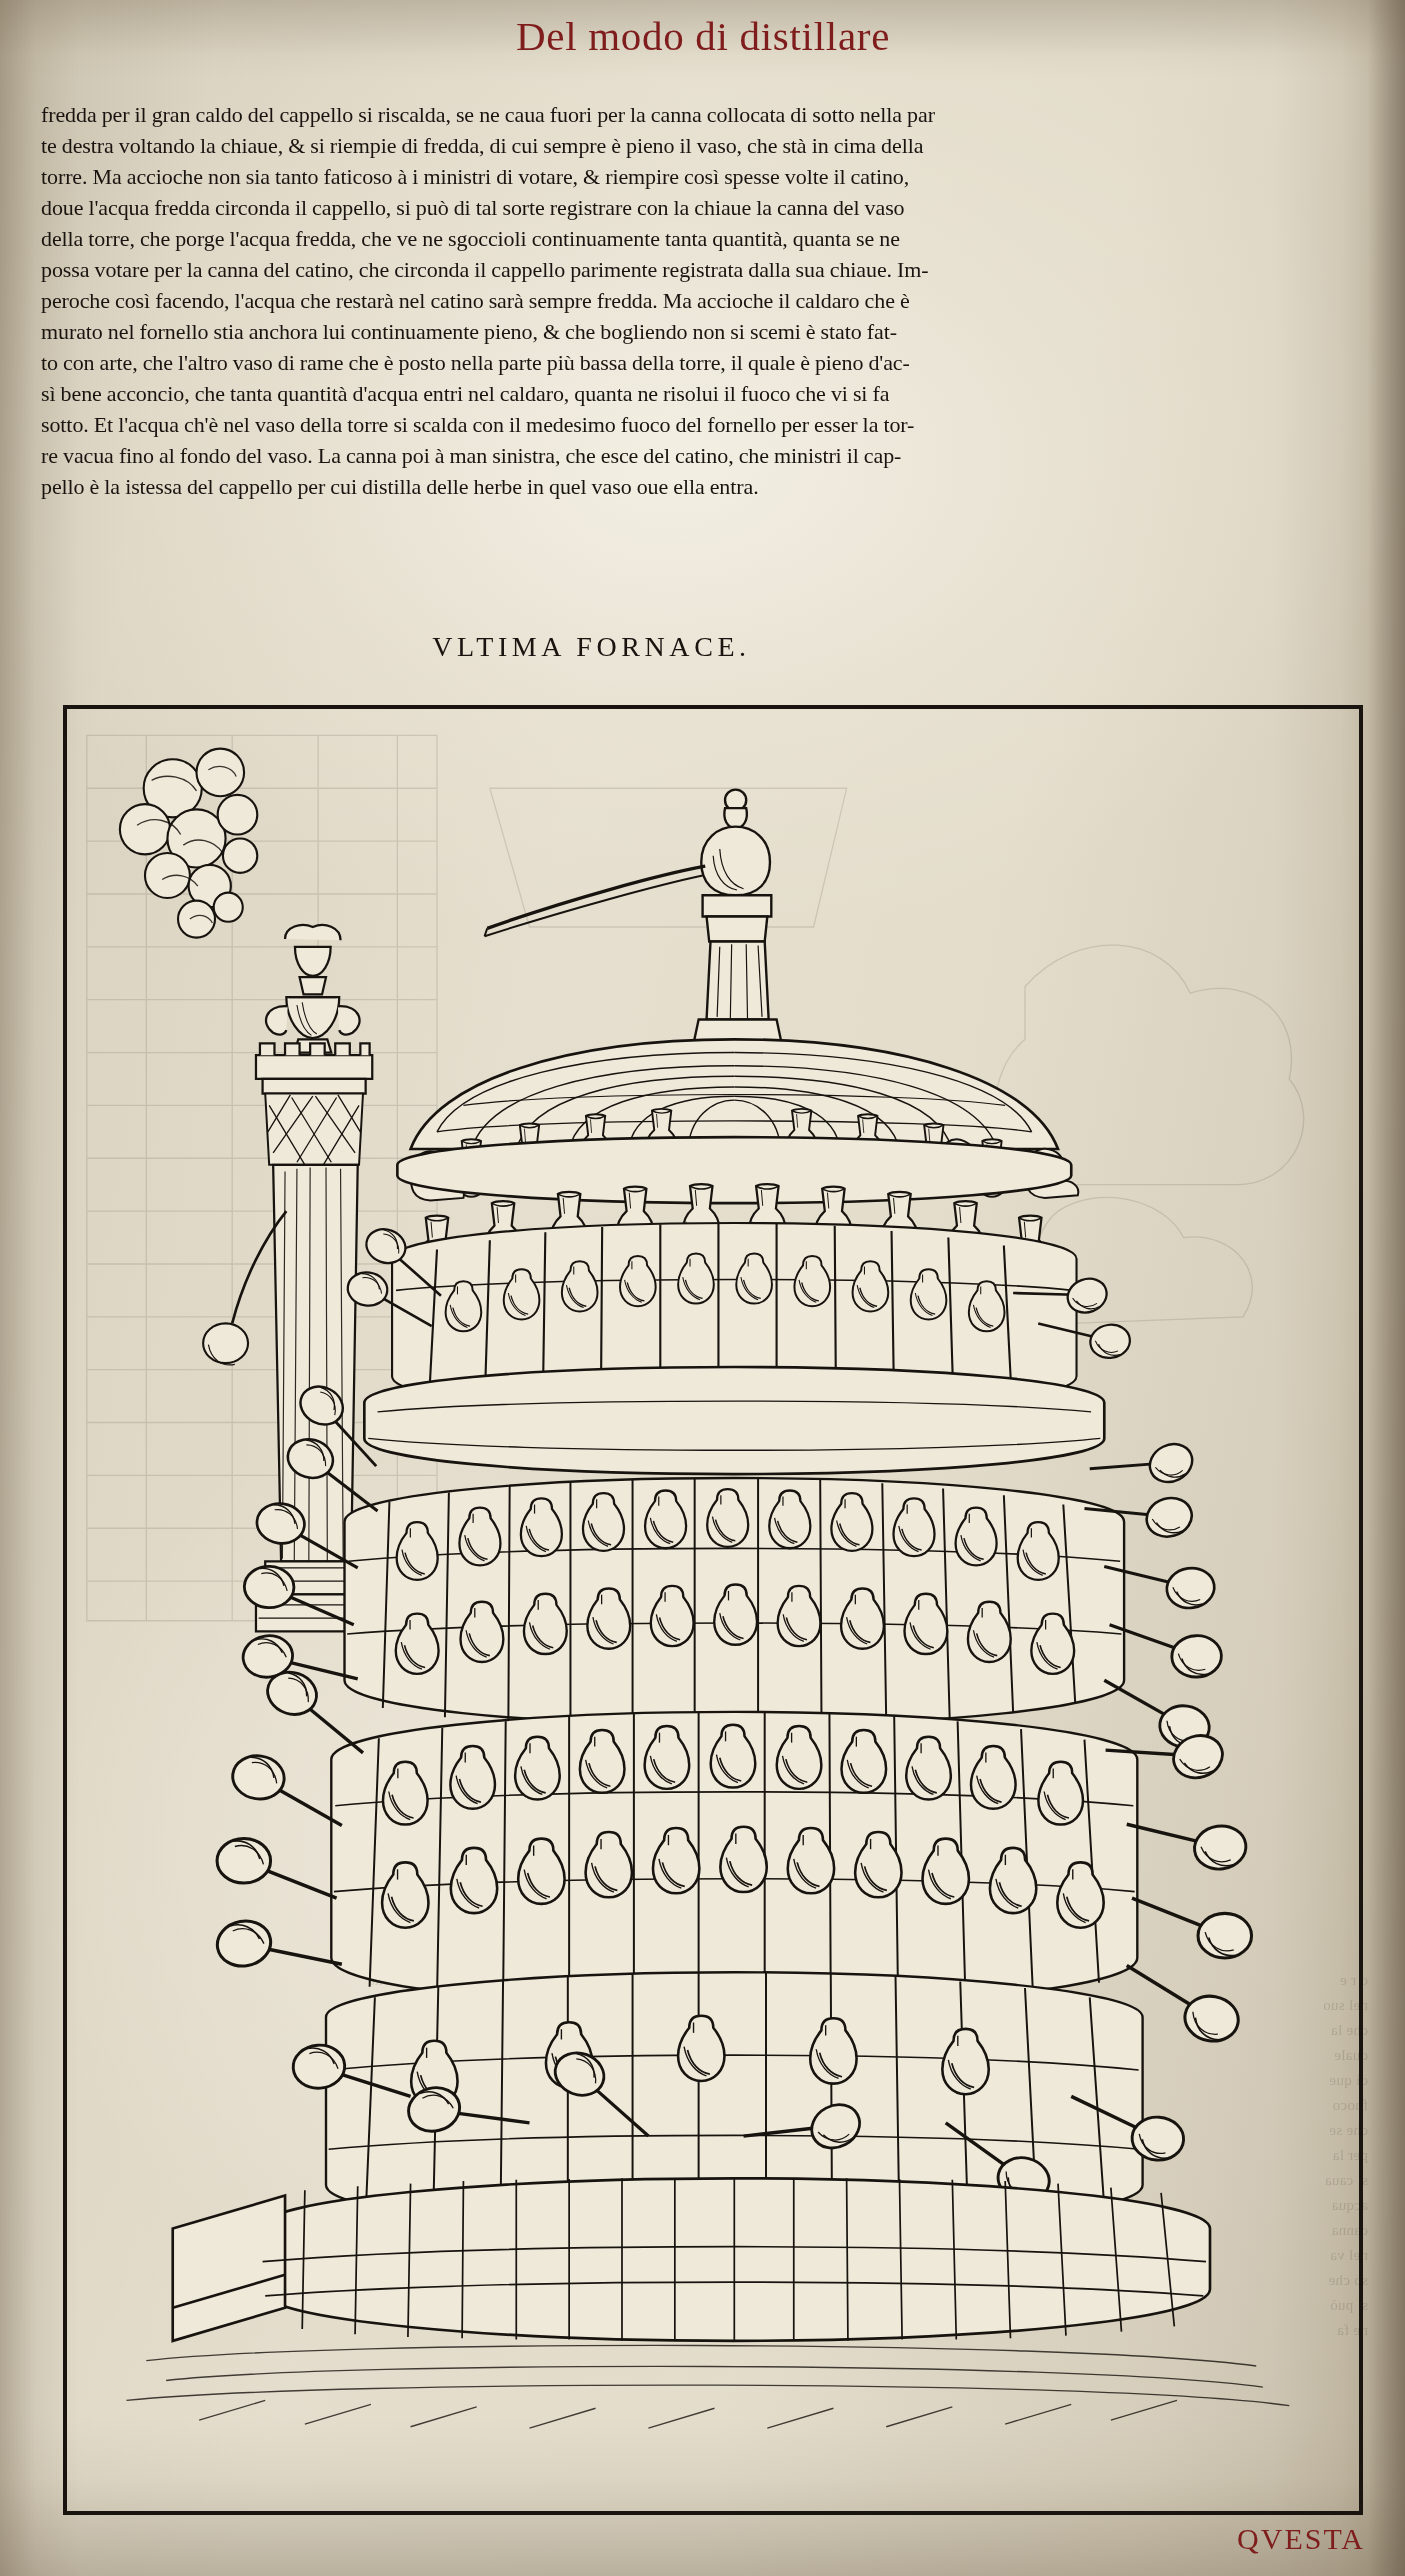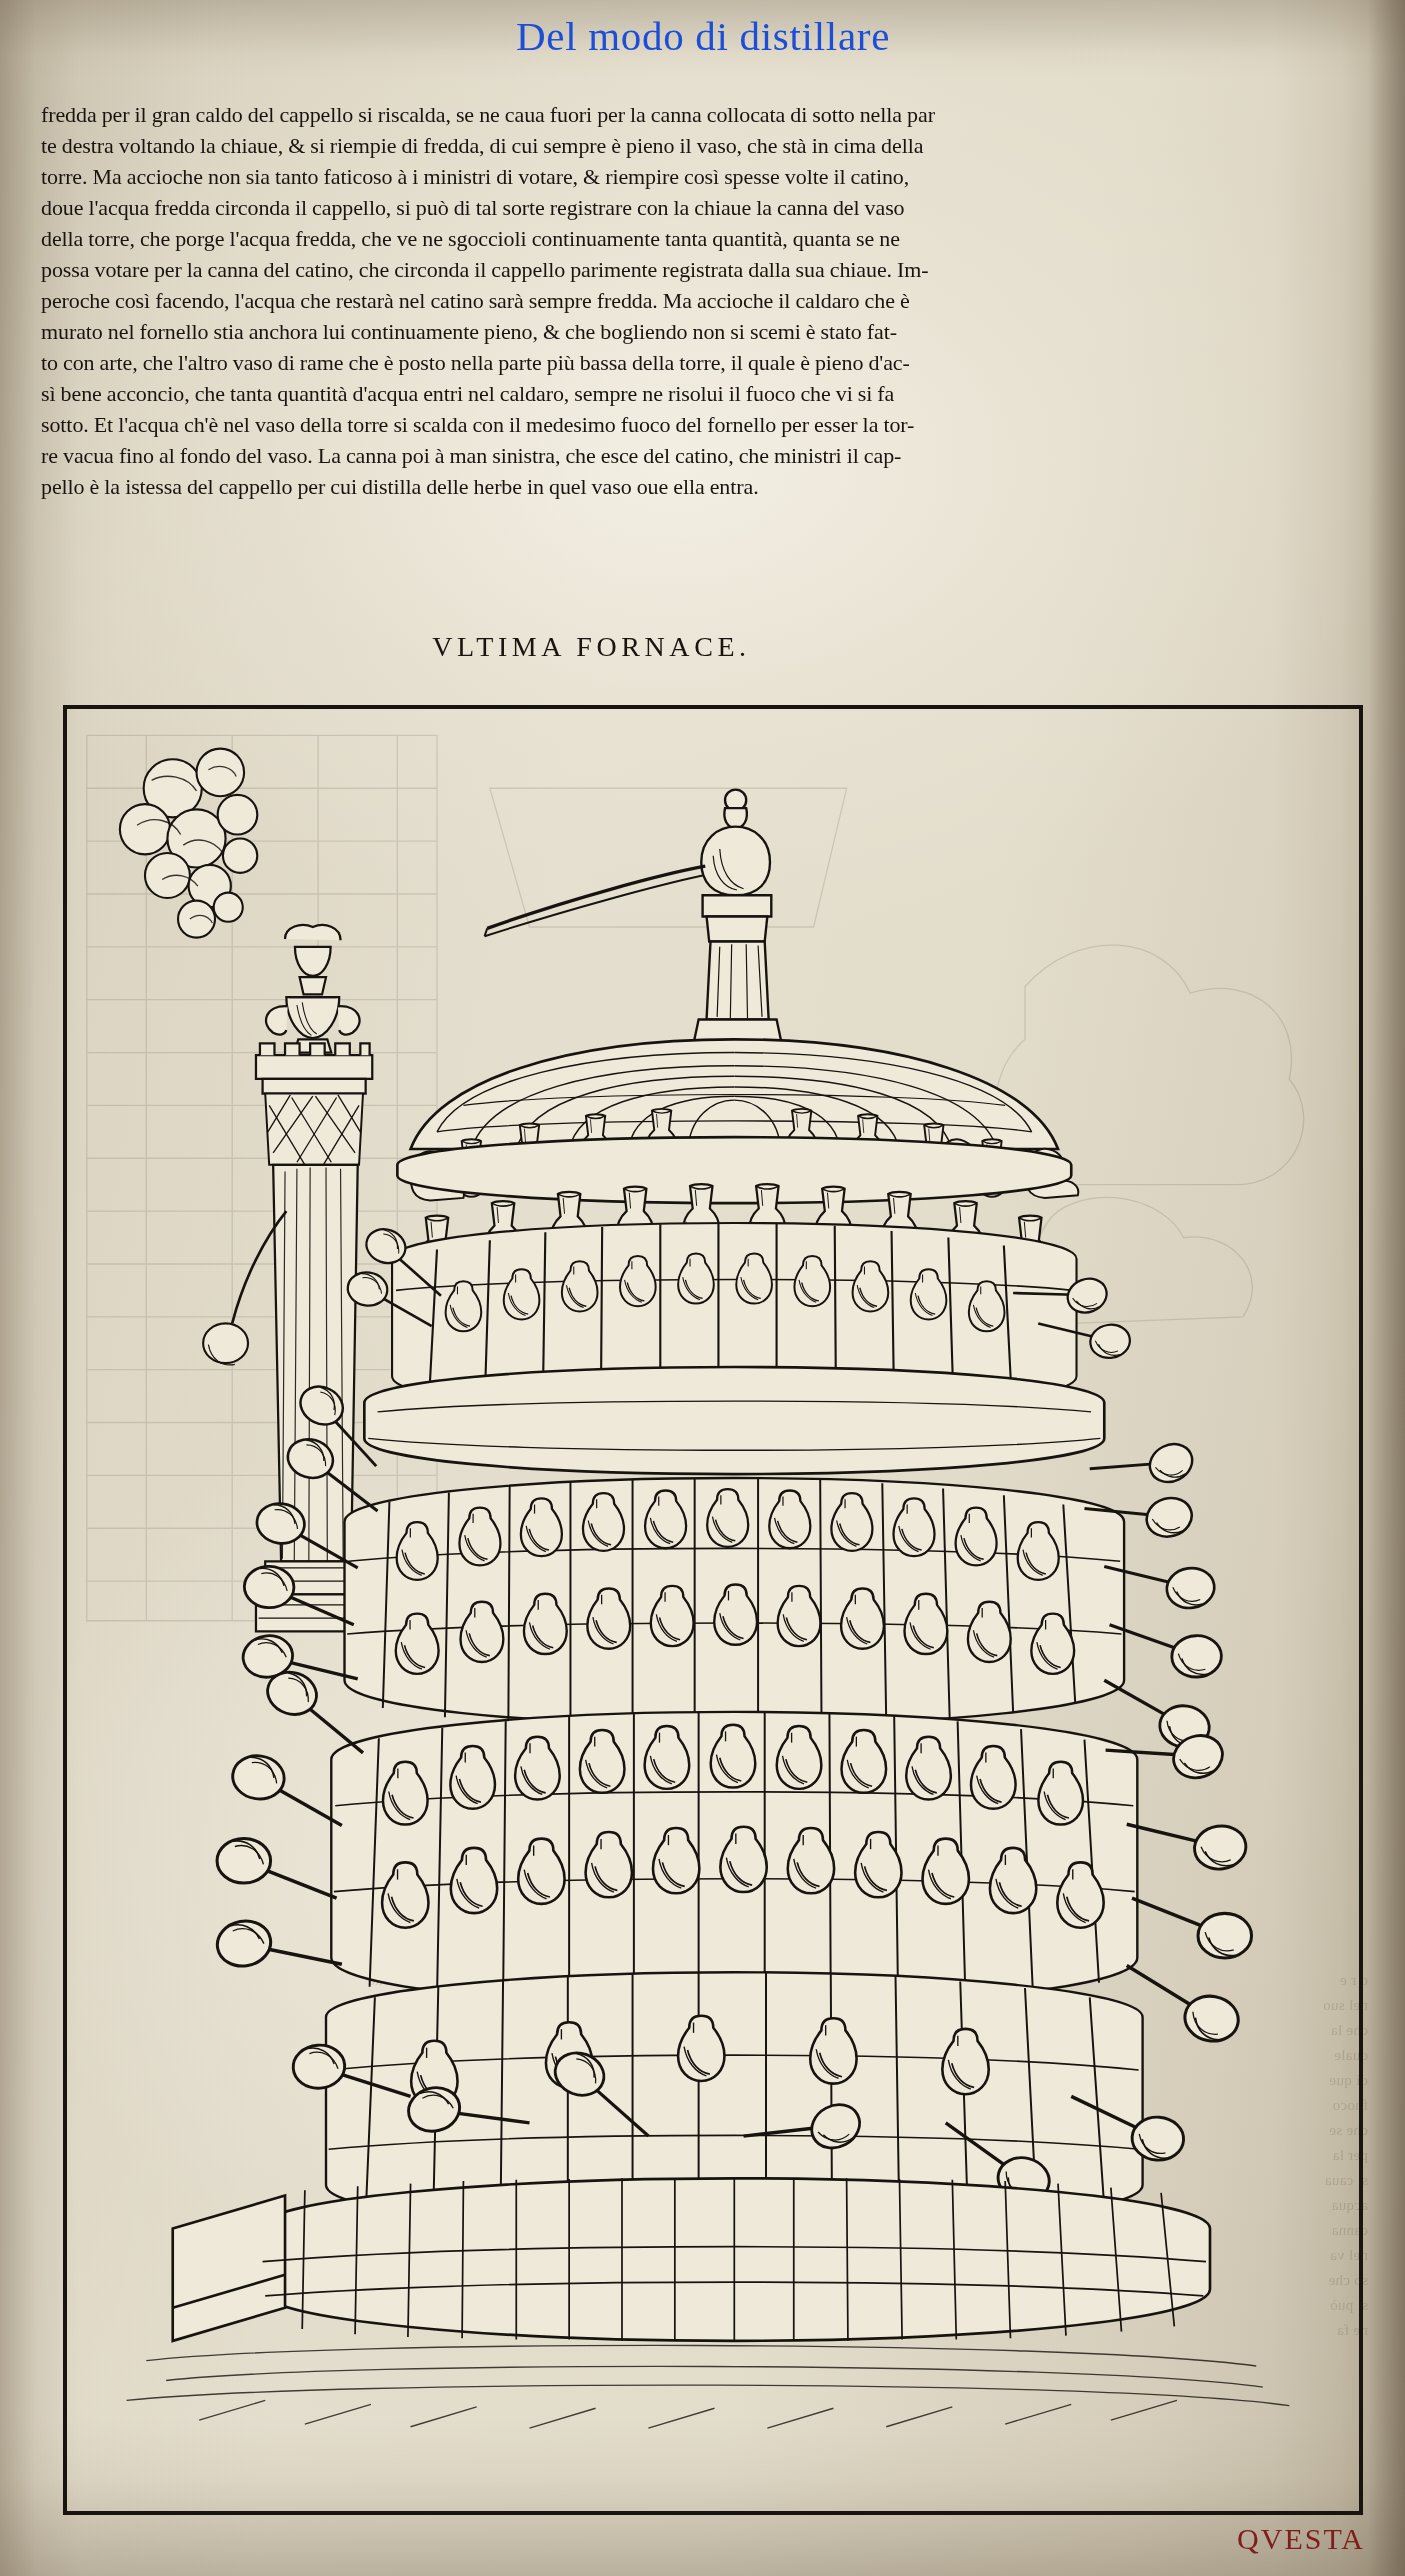--- a/index.html
+++ b/index.html
@@ -73,21 +73,21 @@
   .header {
     position: absolute;
     top: 12px;
     left: 0;
     width: 1406px;
     text-align: center;
     font-size: 41px;
     line-height: 49px;
     letter-spacing: 0.7px;
     font-family: "Liberation Serif", serif;
-    color: #1d4ed8;
+    color: #7f1d1d;
   }
   .header .hd-inner {
     display: inline-block;
     filter: blur(0.1px);
   }
 
   
   .bodytext {
     position: absolute;
     top: 99px;
@@ -196,21 +196,21 @@
   <div class="bodytext">
     <span class="ln">fredda per il gran caldo del cappello si riscalda, se ne caua fuori per la canna collocata di sotto nella par</span>
     <span class="ln">te destra voltando la chiaue, &amp; si riempie di fredda, di cui sempre è pieno il vaso, che stà in cima della</span>
     <span class="ln">torre. Ma accioche non sia tanto faticoso à i ministri di votare, &amp; riempire così spesse volte il catino,</span>
     <span class="ln">doue l'acqua fredda circonda il cappello, si può di tal sorte registrare con la chiaue la canna del vaso</span>
     <span class="ln">della torre, che porge l'acqua fredda, che ve ne sgoccioli continuamente tanta quantità, quanta se ne</span>
     <span class="ln">possa votare per la canna del catino, che circonda il cappello parimente registrata dalla sua chiaue. Im-</span>
     <span class="ln">peroche così facendo, l'acqua che restarà nel catino sarà sempre fredda. Ma accioche il caldaro che è</span>
     <span class="ln">murato nel fornello stia anchora lui continuamente pieno, &amp; che bogliendo non si scemi è stato fat-</span>
     <span class="ln">to con arte, che l'altro vaso di rame che è posto nella parte più bassa della torre, il quale è pieno d'ac-</span>
-    <span class="ln">sì bene acconcio, che tanta quantità d'acqua entri nel caldaro, sempre ne risolui il fuoco che vi si fa</span>
+    <span class="ln">sì bene acconcio, che tanta quantità d'acqua entri nel caldaro, quanta ne risolui il fuoco che vi si fa</span>
     <span class="ln">sotto. Et l'acqua ch'è nel vaso della torre si scalda con il medesimo fuoco del fornello per esser la tor-</span>
     <span class="ln">re vacua fino al fondo del vaso. La canna poi à man sinistra, che esce del catino, che ministri il cap-</span>
     <span class="ln">pello è la istessa del cappello per cui distilla delle herbe in quel vaso oue ella entra.</span>
   </div>
 
   <div class="caption">VLTIMA FORNACE.</div>
 
   <div class="figure-frame">
     <div class="figure-inner">
       <svg class="figsvg" width="1291" height="1801" viewBox="0 0 1954 2726" xmlns="http://www.w3.org/2000/svg">

